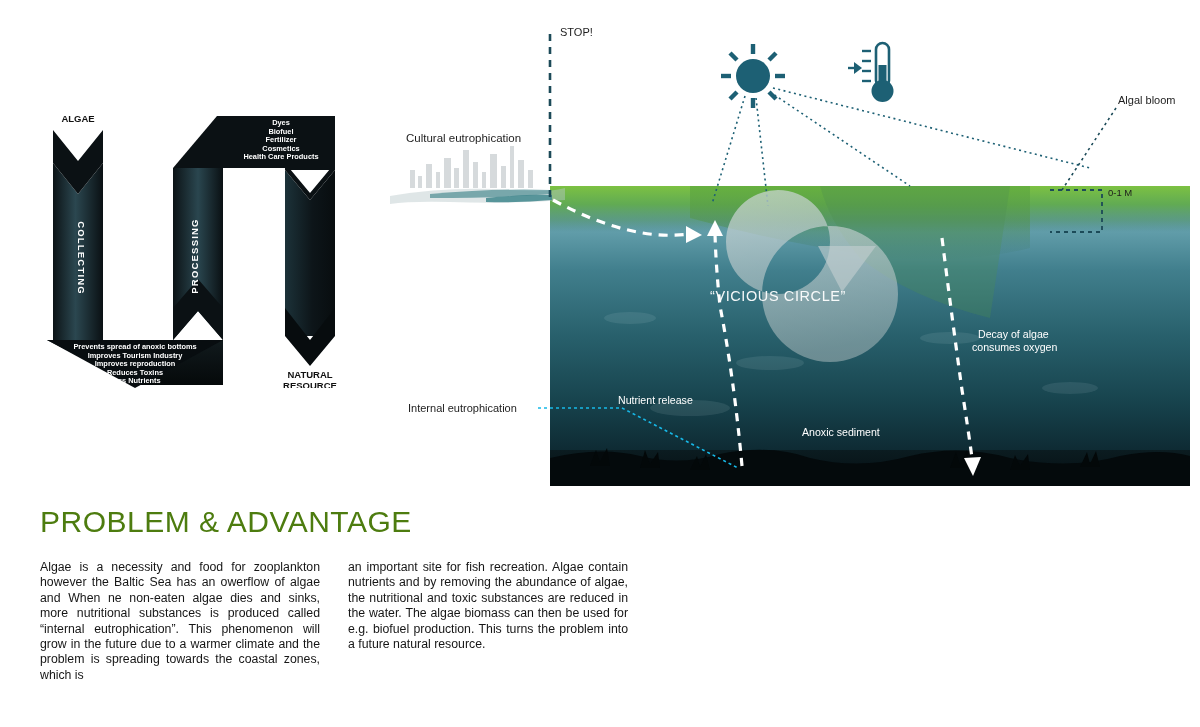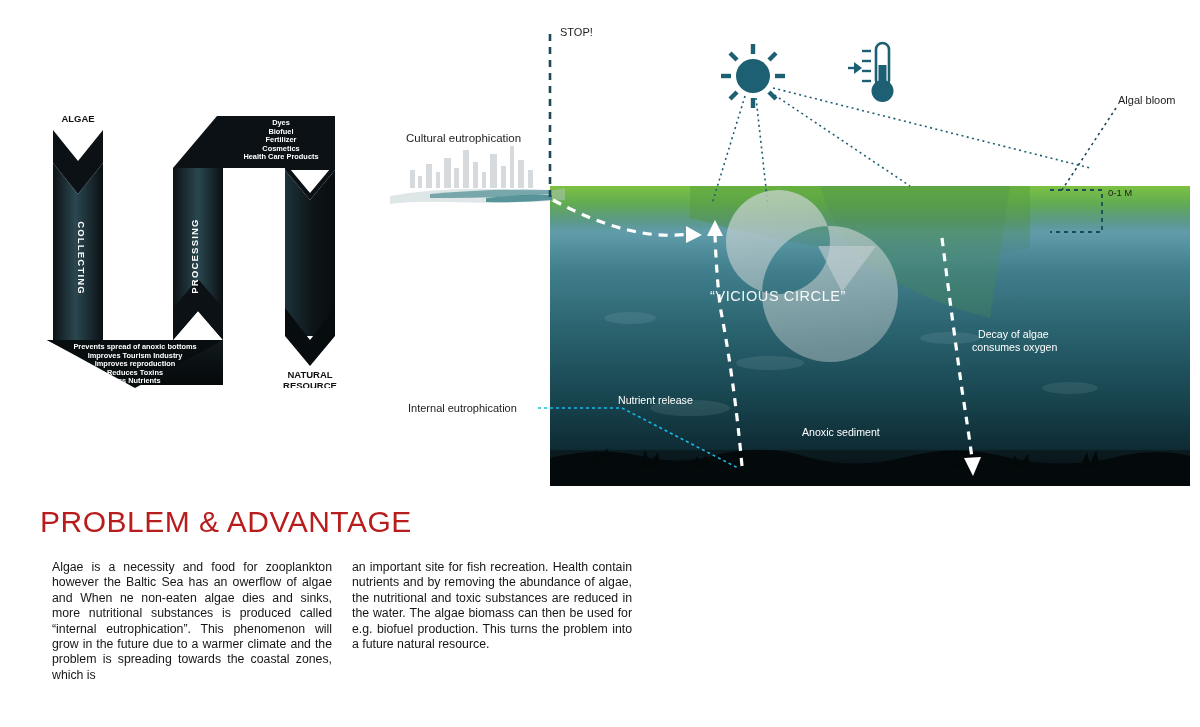--- a/index.html
+++ b/index.html
@@ -17,23 +17,23 @@
 
   
   #scene{position:absolute;left:390px;top:18px;width:800px;height:468px;}
   #scene svg{display:block;}
   .scene-txt{font-family:"Liberation Sans",sans-serif;}
   .t-dark{fill:#1d1d1d;}
   .t-white{fill:#ffffff;}
 
   
   #headline{position:absolute;left:40px;top:505px;font-size:30px;
-            font-weight:400;letter-spacing:.5px;color:#b91c1c;}
+            font-weight:400;letter-spacing:.5px;color:#4d7c0f;}
   #body-cols{position:absolute;left:40px;top:560px;width:590px;
-             display:flex;gap:20px;margin-left:12px;}
+             display:flex;gap:28px;}
   .col{width:280px;font-size:12.3px;line-height:15.4px;
        text-align:justify;color:#161616;}
   .col p{margin:0;}
 </style>
 </head>
 <body>
 
 <div class="stage">
 
   <div id="cycle-diagram">
@@ -281,17 +281,17 @@
     </svg>
   </div>
 
   <div id="headline">PROBLEM &amp; ADVANTAGE</div>
 
   <div id="body-cols">
     <div class="col">
       <p>Algae is a necessity  and food for zooplankton however the Baltic Sea has an owerflow of algae and When ne non-eaten algae dies and sinks, more nutritional substances is produced called “internal eutrophication”. This phenomenon will grow in the future due to a warmer climate and the problem is spreading towards the coastal zones, which is</p>
     </div>
     <div class="col">
-      <p>an important site for fish recreation. Health contain nutrients and by removing the abundance of algae, the nutritional and toxic substances are reduced in the water. The algae biomass can then be used for e.g. biofuel production. This turns the problem into a future natural resource.</p>
+      <p>an important site for fish recreation. Algae contain nutrients and by removing the abundance of algae, the nutritional and toxic substances are reduced in the water. The algae biomass can then be used for e.g. biofuel production. This turns the problem into a future natural resource.</p>
     </div>
   </div>
 
 </div>
 
 </body></html>

